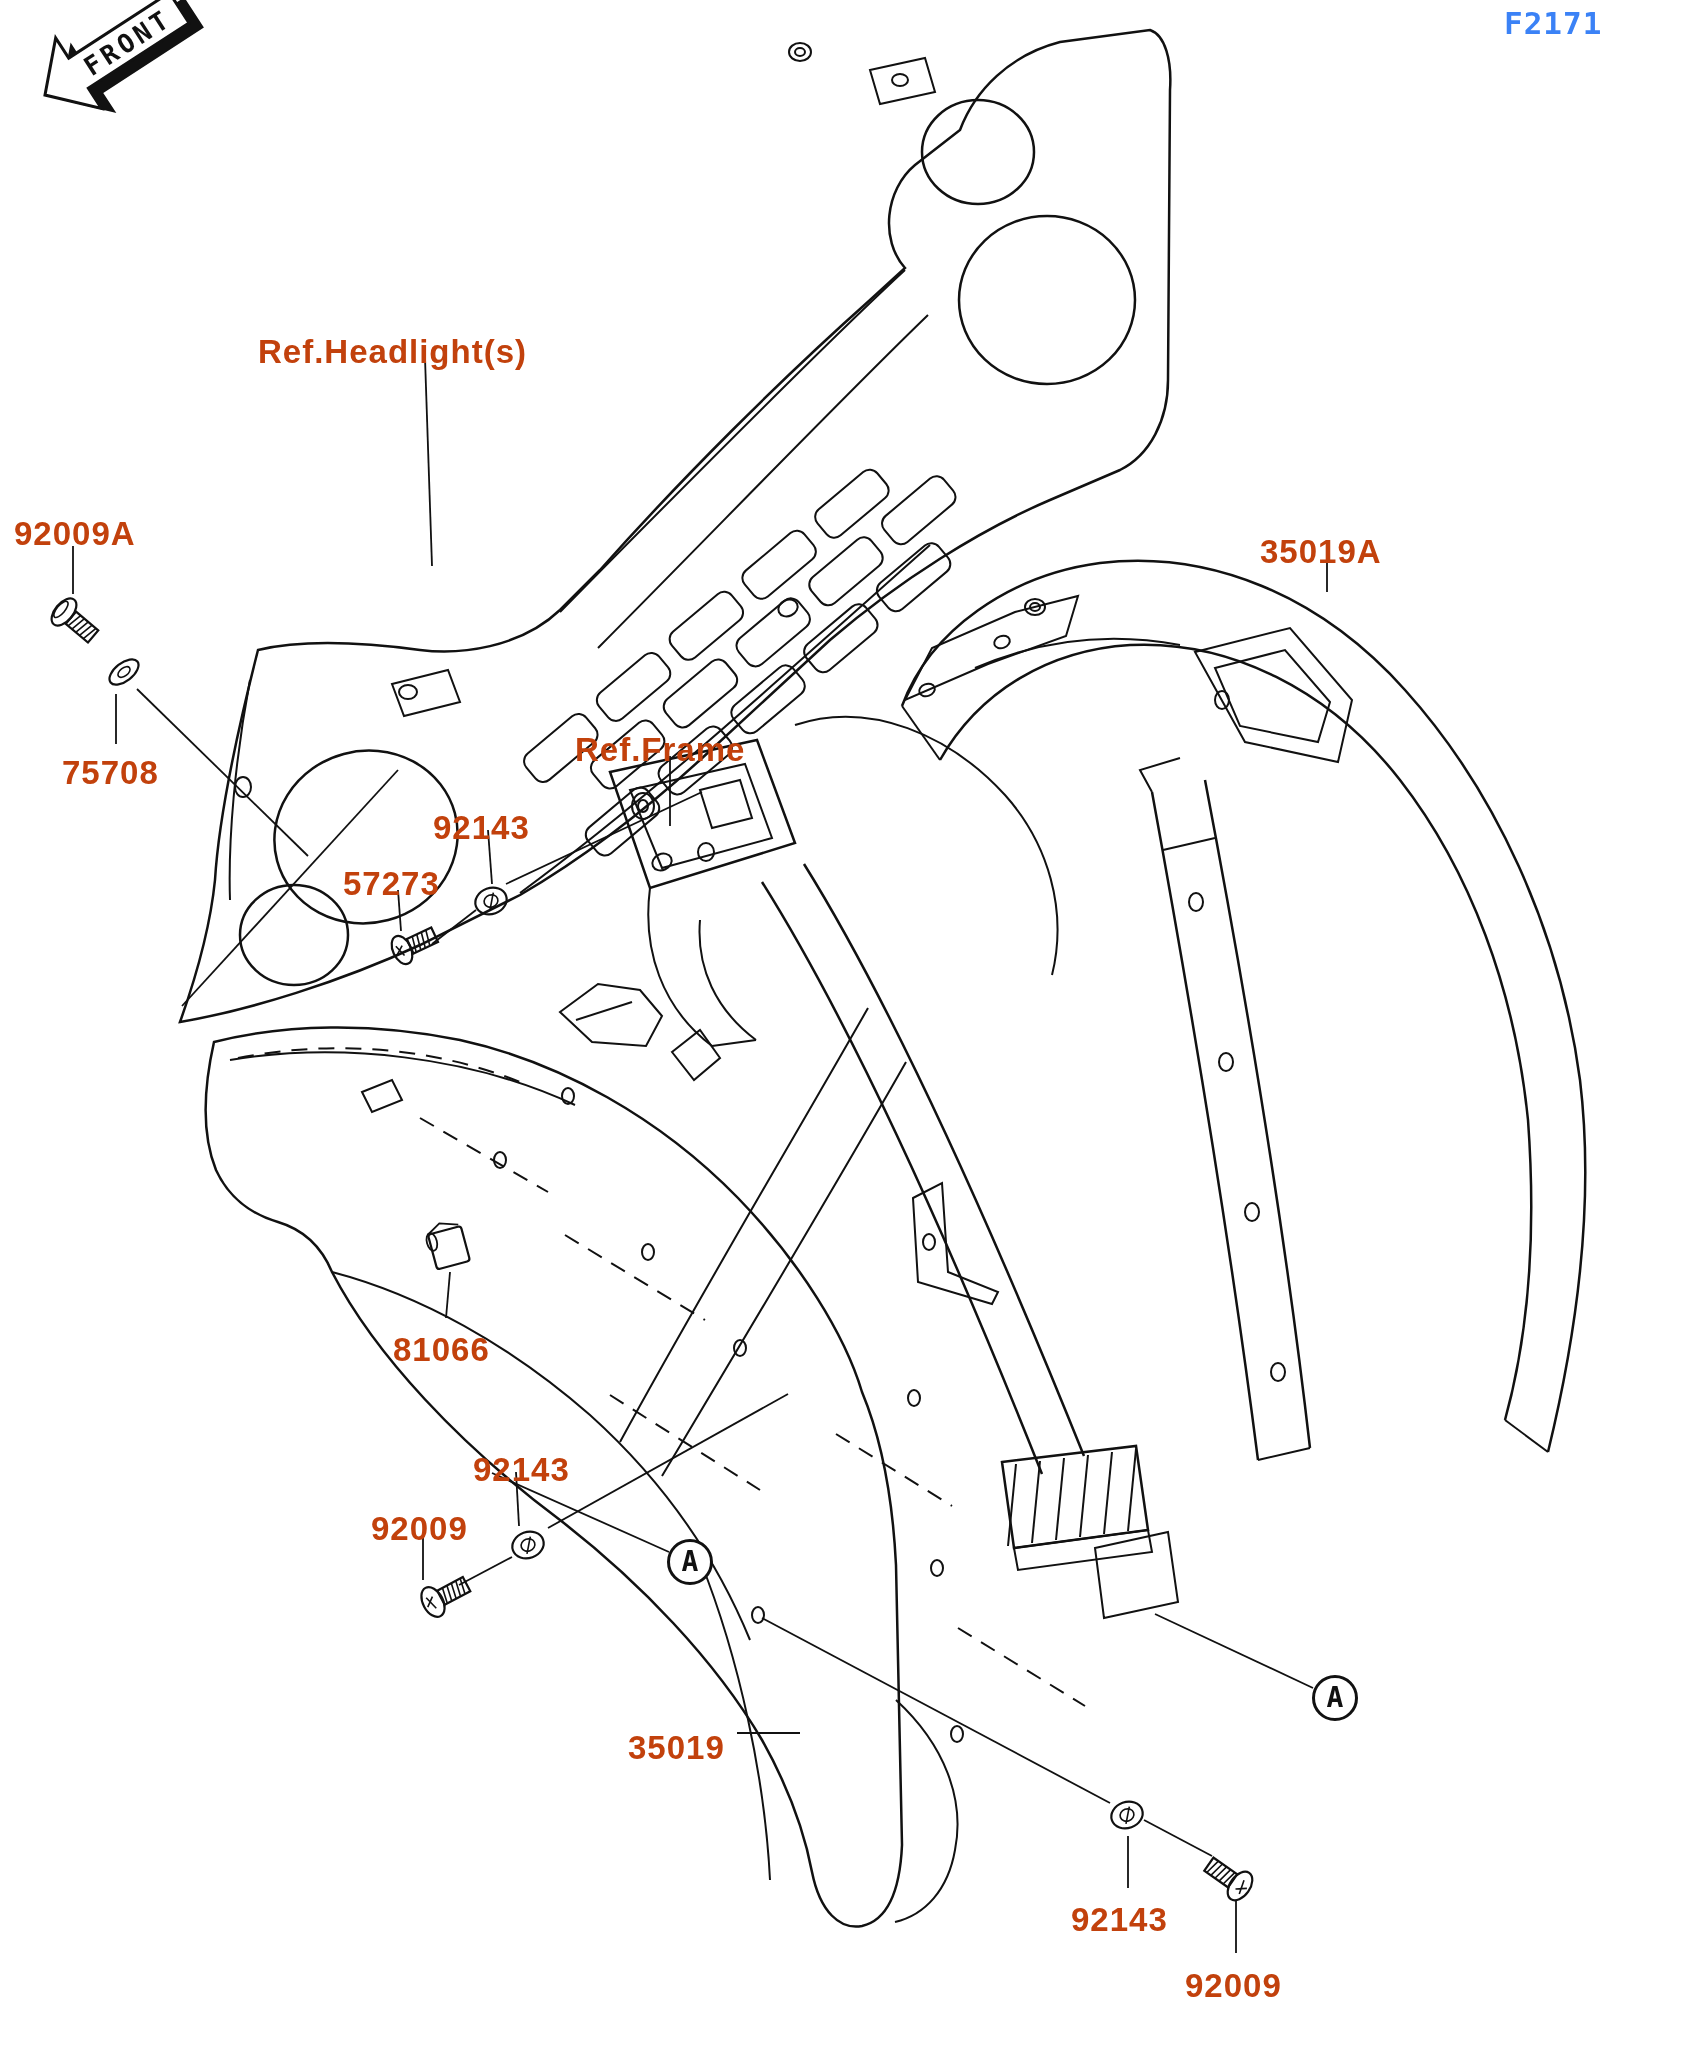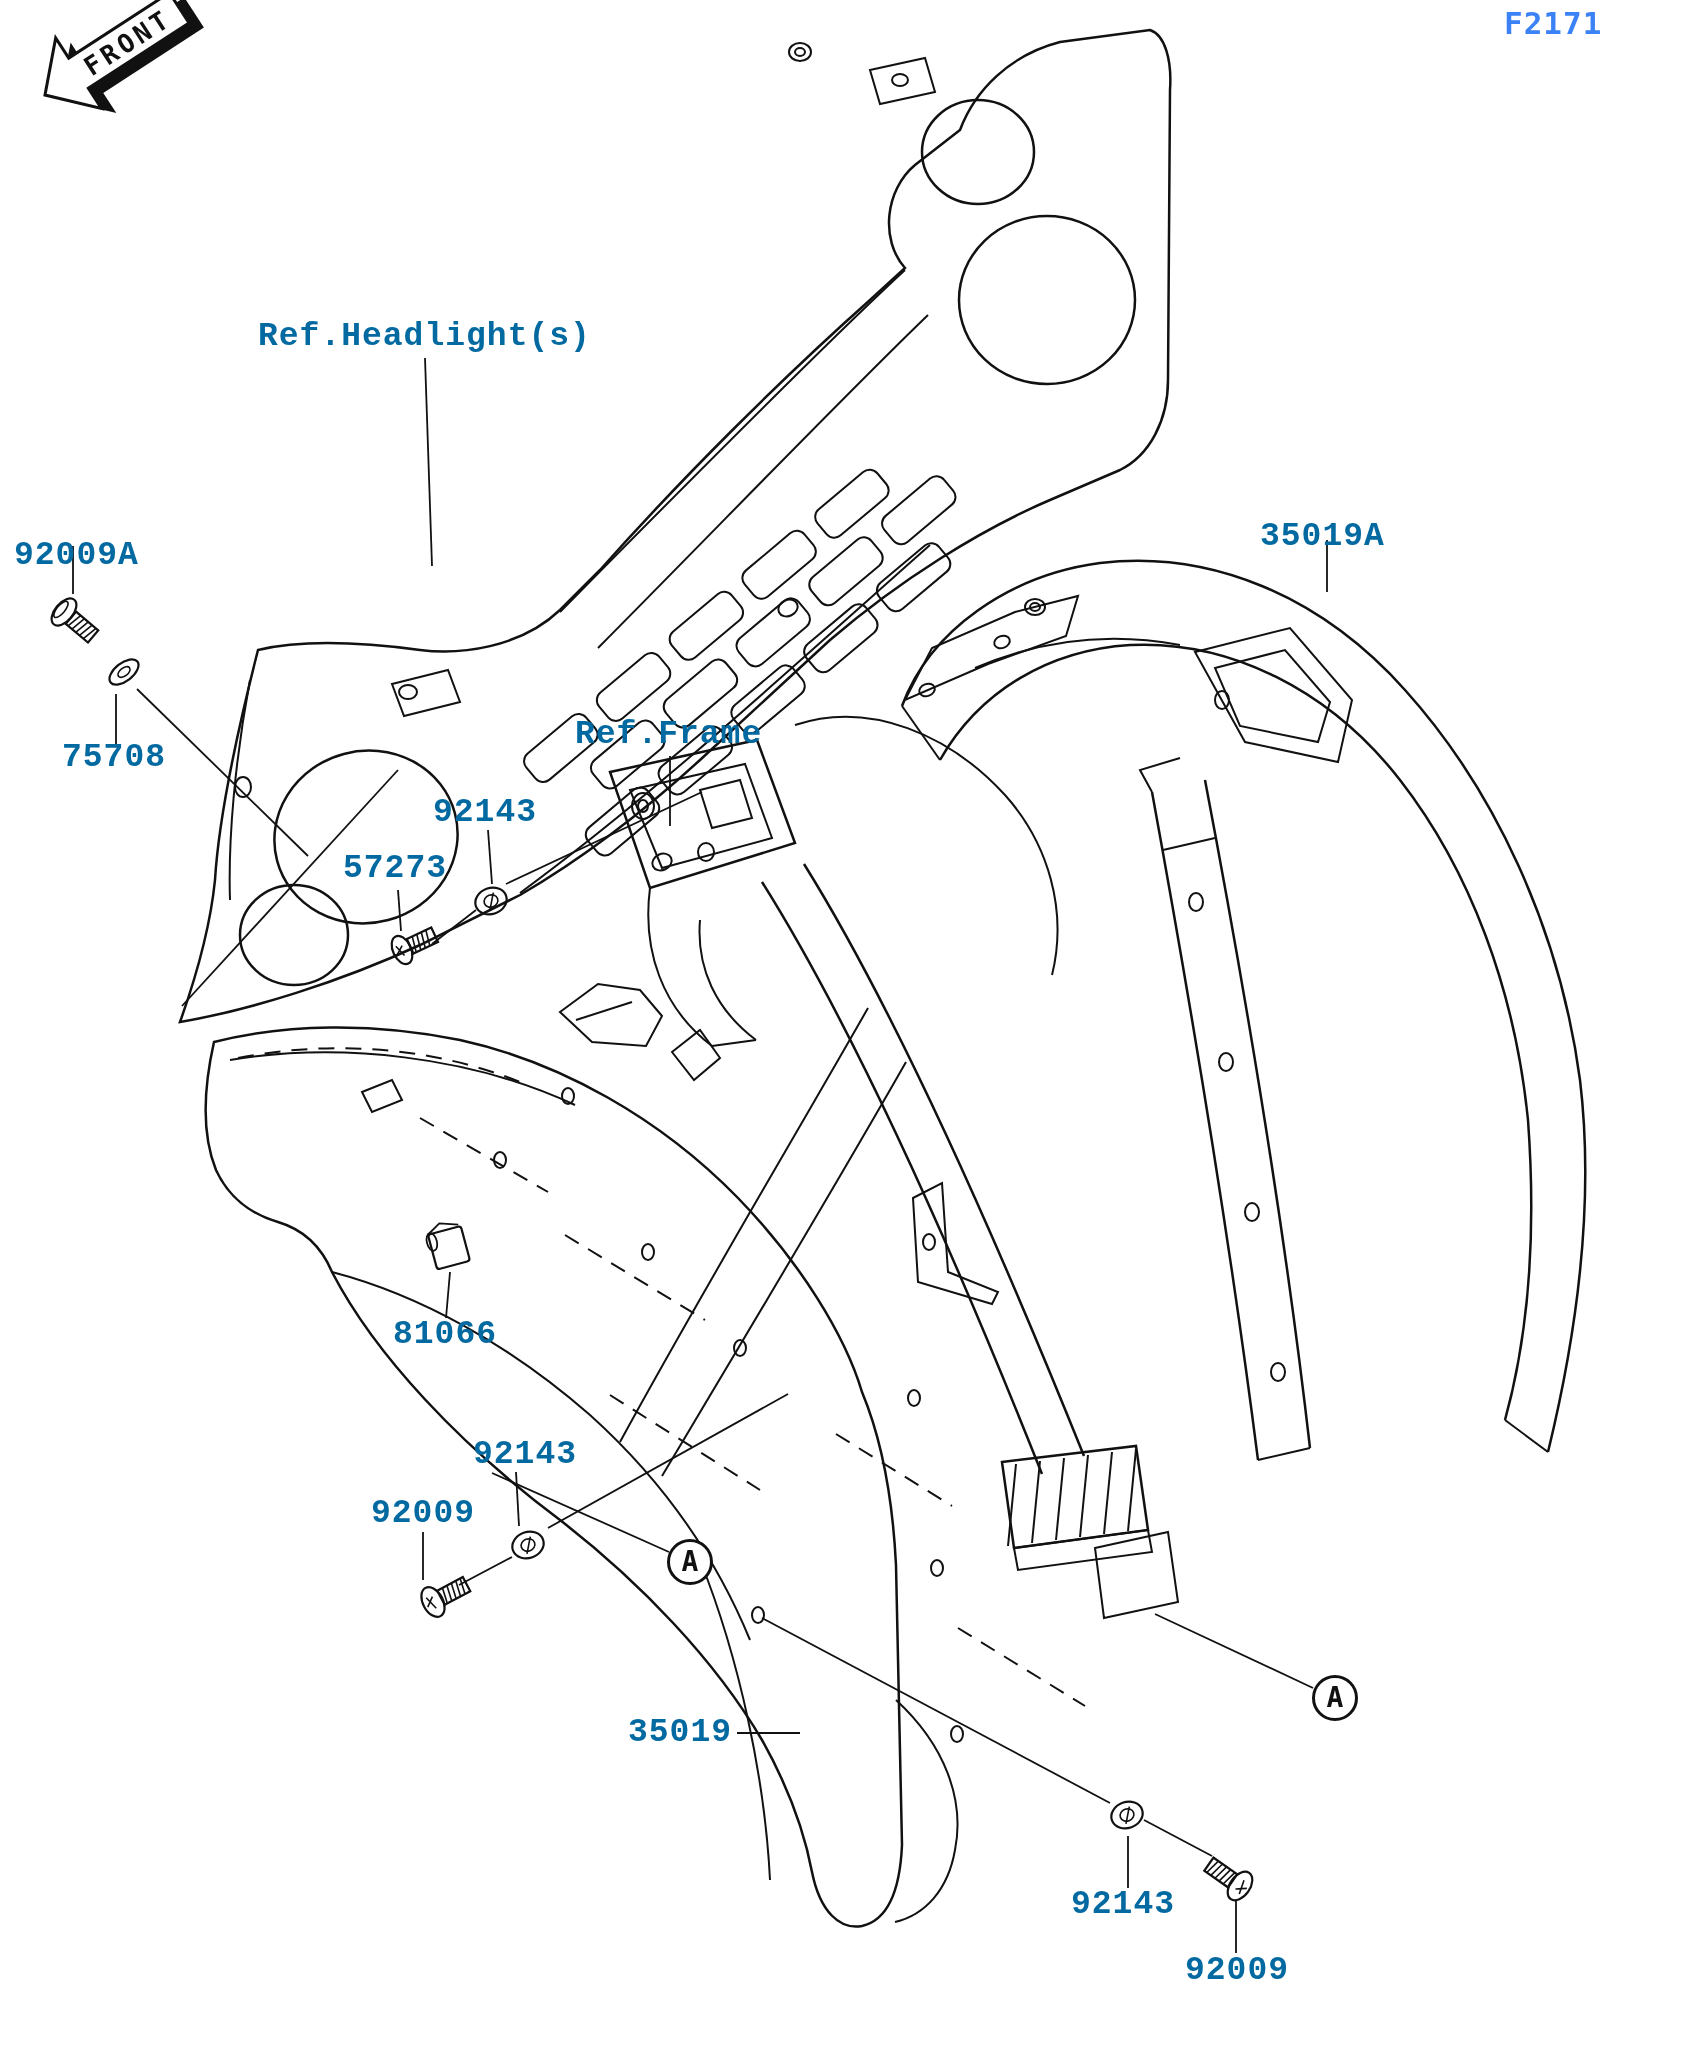--- a/index.html
+++ b/index.html
@@ -6,27 +6,28 @@
   .page{
     position:relative;
     width:1700px;height:2050px;
     background:#ffffff;
     font-family:"DejaVu Sans Mono","Liberation Mono",monospace;
     overflow:hidden;
   }
   .art{position:absolute;left:0;top:0;}
   .callout{
     position:absolute;
-    font-family:Liberation Mono, monospace;
+    font-family:Liberation Sans, sans-serif;
     font-weight:bold;
     font-size:33px;
     letter-spacing:1px;
-    color:#0369a1;
+    color:#c2410c;
     white-space:nowrap;
     line-height:1;
+    margin-top:15px;
   }
   .figcode{
     position:absolute;
     left:1504px;top:8px;
     font-family:"DejaVu Sans Mono","Liberation Mono",monospace;
     font-weight:bold;font-size:31px;letter-spacing:1px;color:#3b82f6;line-height:1;
   }
   .marker-a{
     position:absolute;
     width:40px;height:40px;
@@ -291,21 +292,21 @@
         <path d="M-4,-7 L0,7 M-7,2 L2,-5" stroke-width="1.6"></path>
       </g>
     </g>
   </svg>
 
   <div class="figcode">F2171</div>
 
   <div class="callout" style="left:258px;top:320px">Ref.Headlight(s)</div>
   <div class="callout" style="left:575px;top:718px">Ref.Frame</div>
 
-  <div class="callout" style="left:14px;top:539px">92009A</div>
+  <div class="callout" style="left:14px;top:502px">92009A</div>
   <div class="callout" style="left:62px;top:741px">75708</div>
   <div class="callout" style="left:433px;top:796px">92143</div>
   <div class="callout" style="left:343px;top:852px">57273</div>
   <div class="callout" style="left:393px;top:1318px">81066</div>
   <div class="callout" style="left:473px;top:1438px">92143</div>
   <div class="callout" style="left:371px;top:1497px">92009</div>
   <div class="callout" style="left:628px;top:1716px">35019</div>
   <div class="callout" style="left:1260px;top:520px">35019A</div>
   <div class="callout" style="left:1071px;top:1888px">92143</div>
   <div class="callout" style="left:1185px;top:1954px">92009</div>

